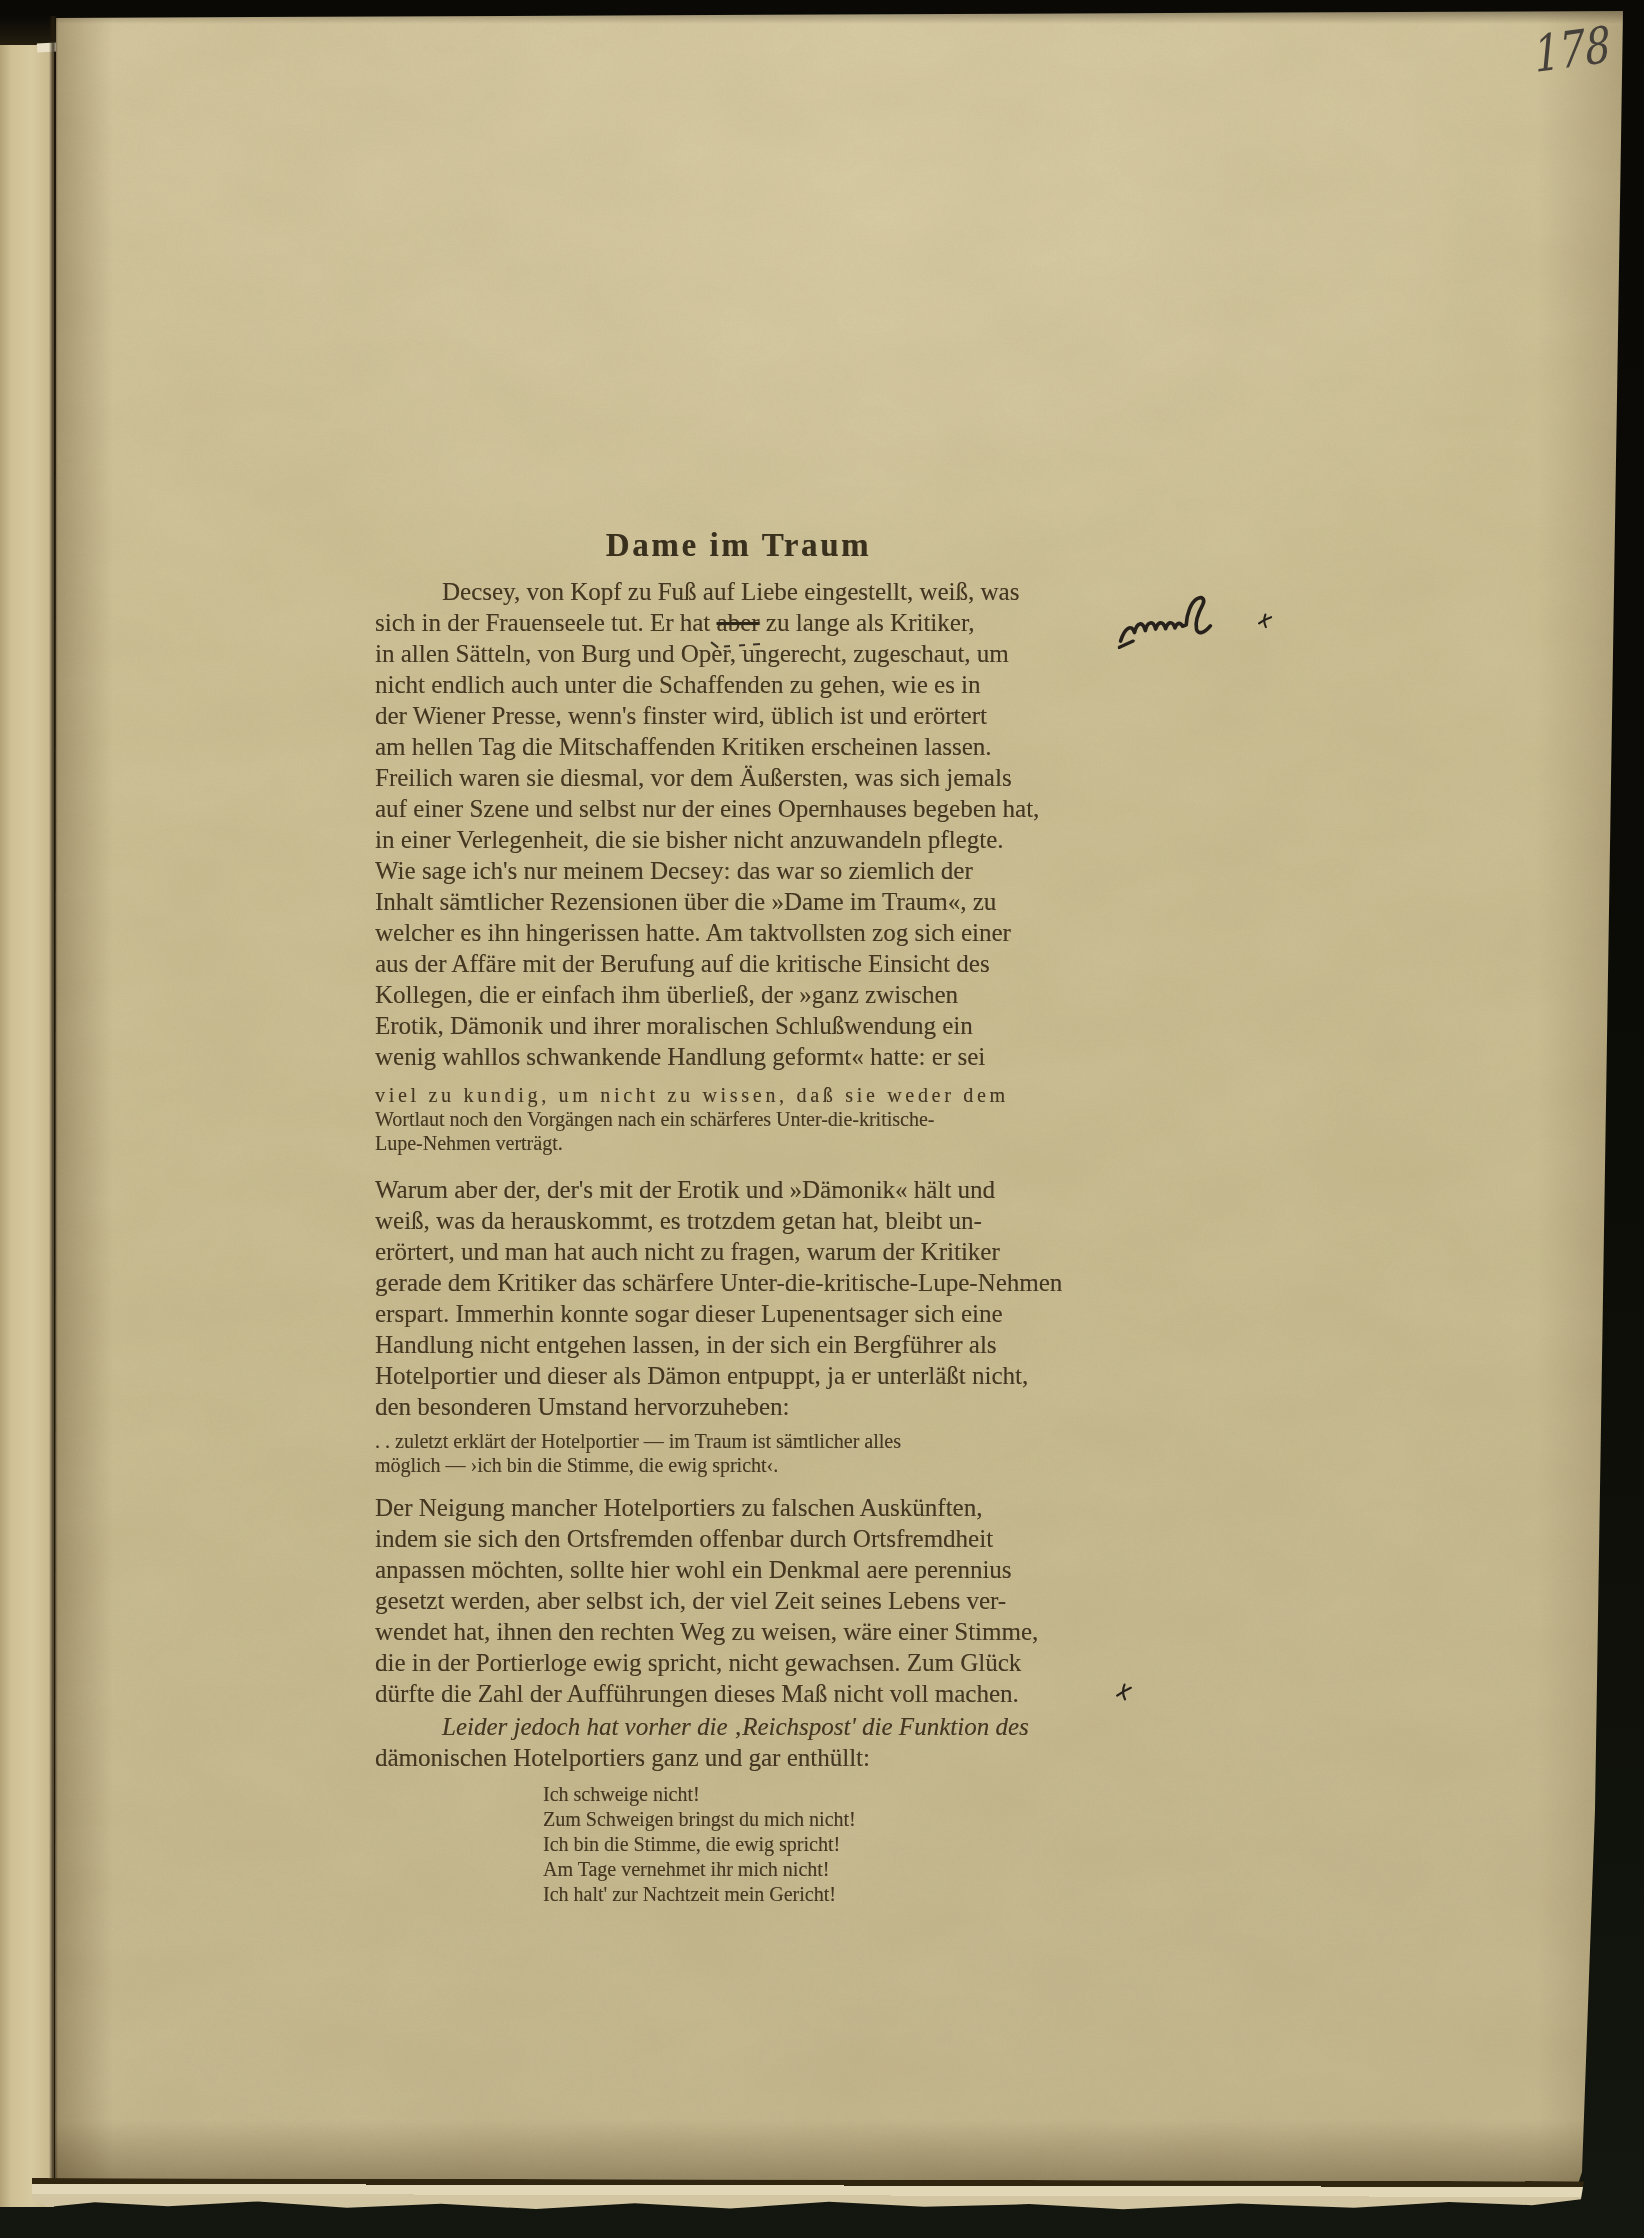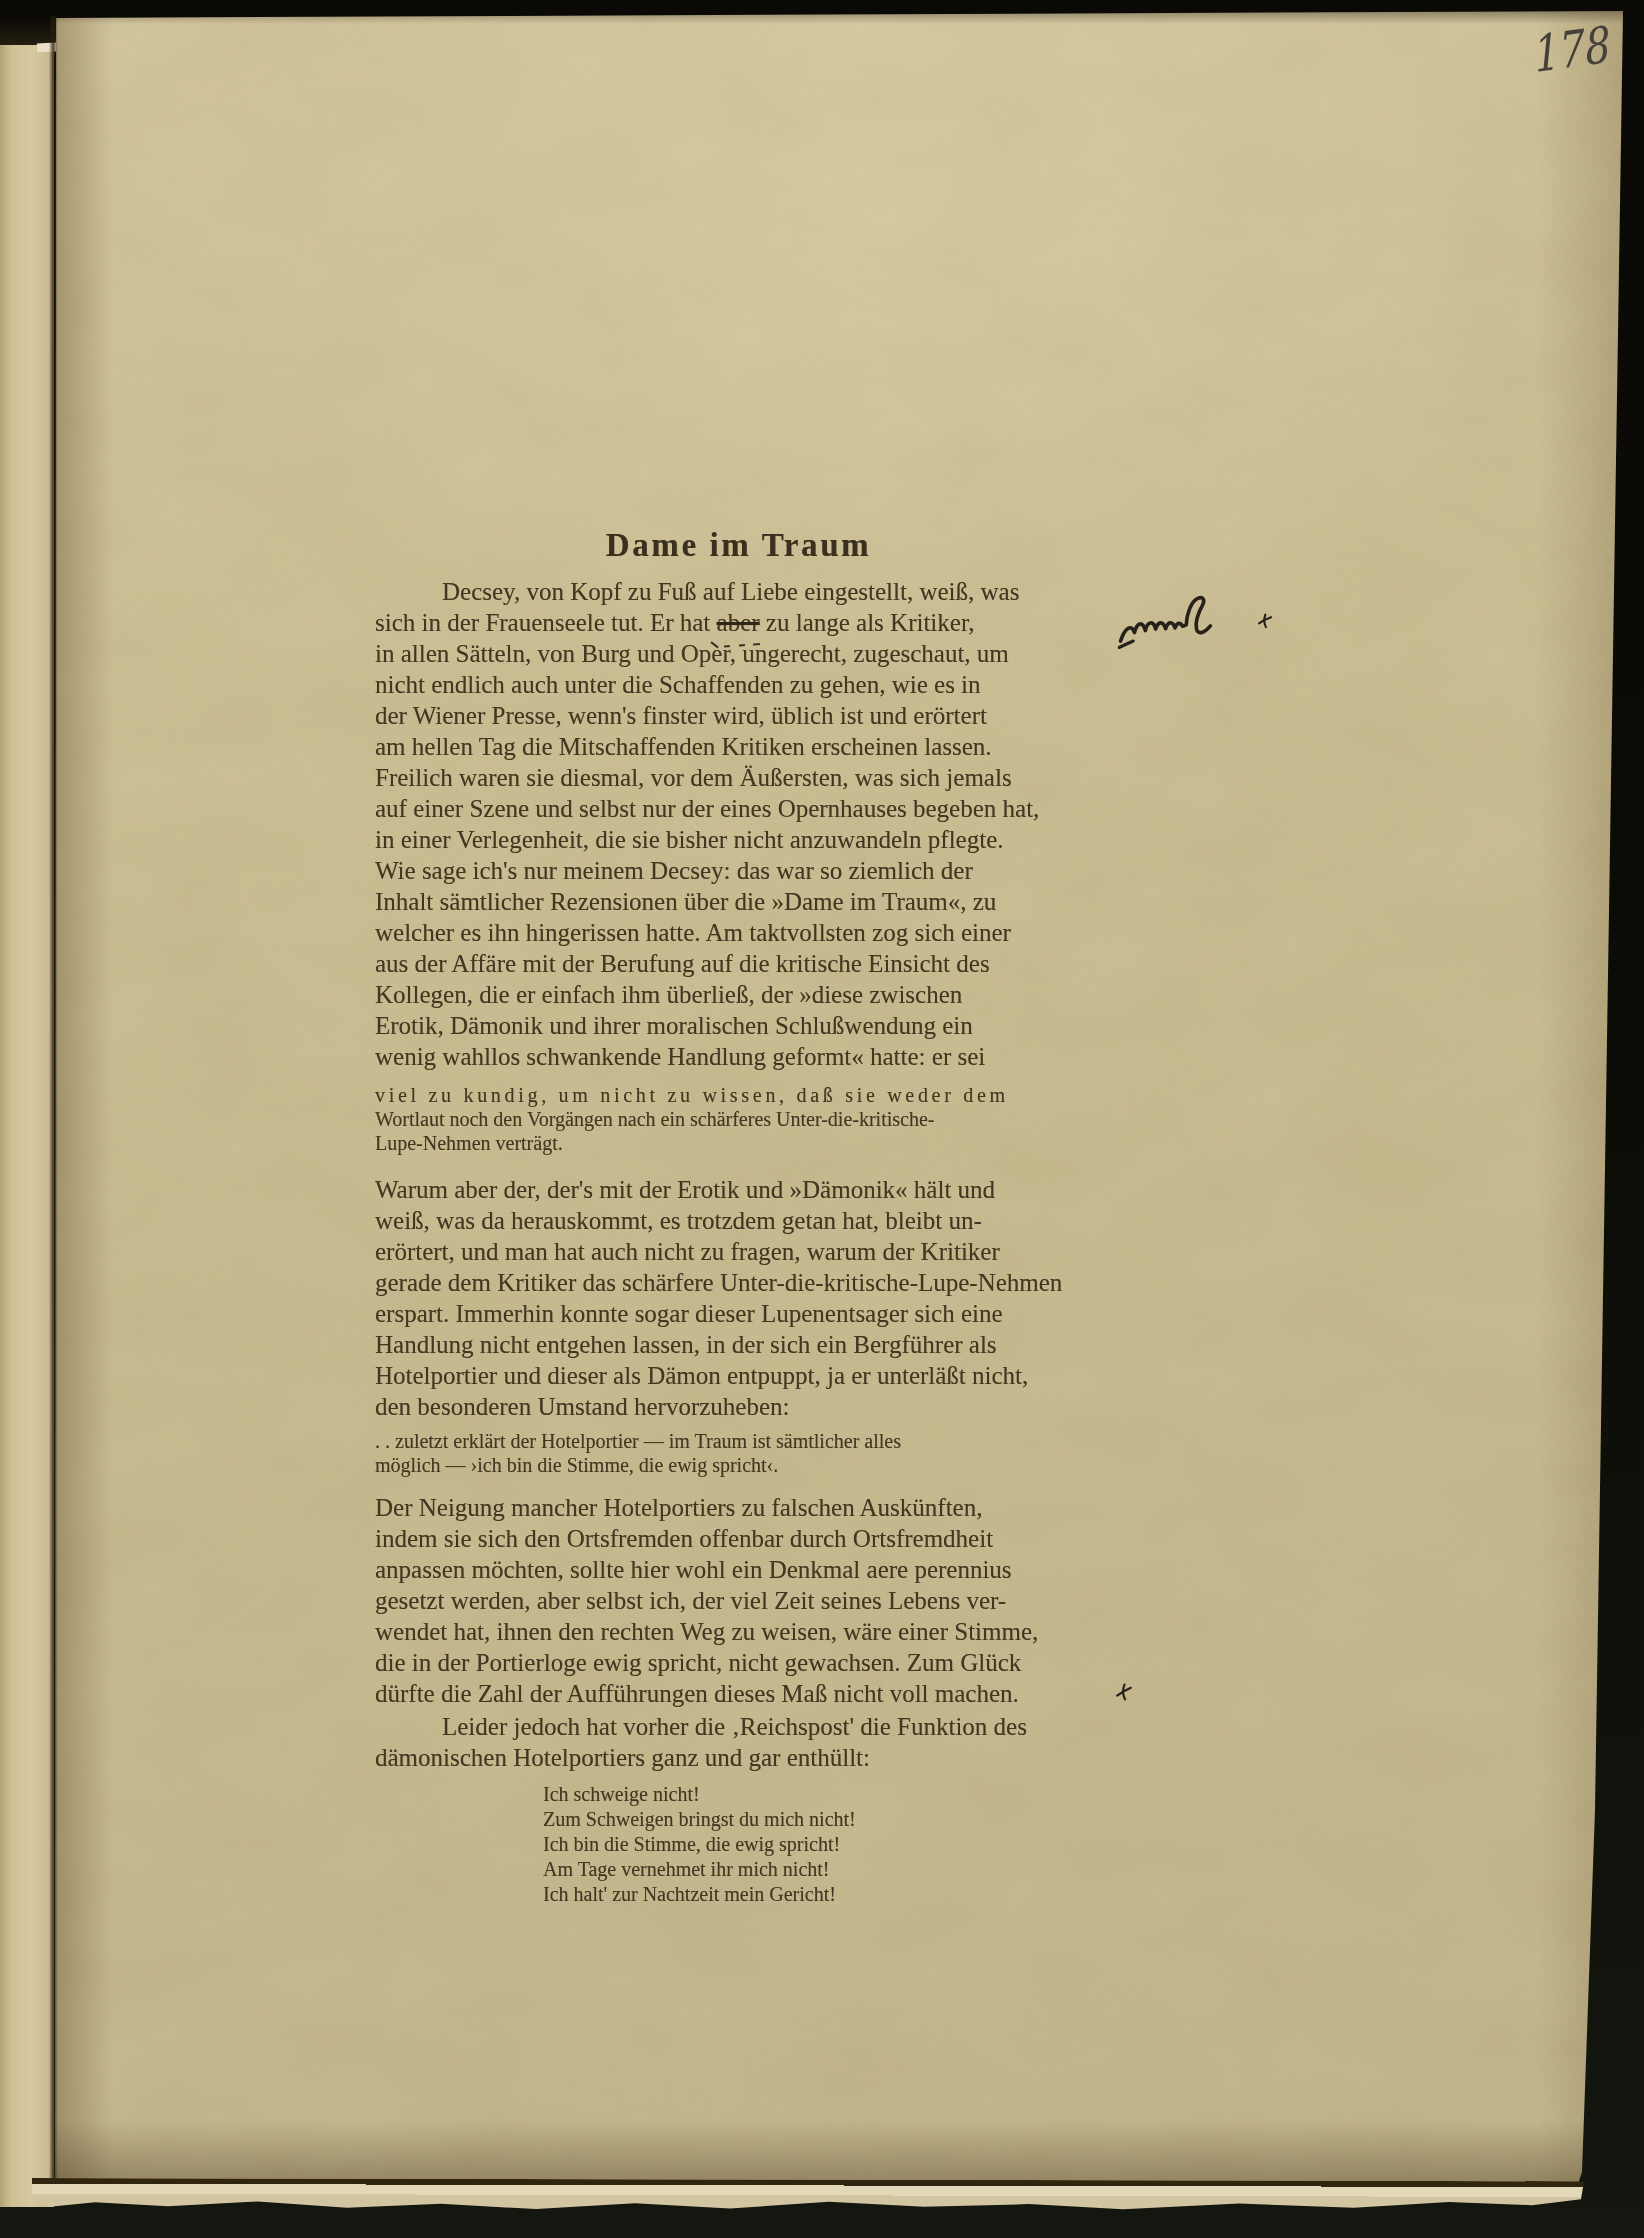--- a/index.html
+++ b/index.html
@@ -100,21 +100,21 @@
       <div class="line" style="word-spacing: 0px;">nicht endlich auch unter die Schaffenden zu gehen, wie es in</div>
       <div class="line" style="word-spacing: 0px;">der Wiener Presse, wenn's finster wird, üblich ist und erörtert</div>
       <div class="line" style="word-spacing: 0px;">am hellen Tag die Mitschaffenden Kritiken erscheinen lassen.</div>
       <div class="line" style="word-spacing: 0px;">Freilich waren sie diesmal, vor dem Äußersten, was sich jemals</div>
       <div class="line" style="word-spacing: 0px;">auf einer Szene und selbst nur der eines Opernhauses begeben hat,</div>
       <div class="line" style="word-spacing: 0px;">in einer Verlegenheit, die sie bisher nicht anzuwandeln pflegte.</div>
       <div class="line" style="word-spacing: 0px;">Wie sage ich's nur meinem Decsey: das war so ziemlich der</div>
       <div class="line" style="word-spacing: 0px;">Inhalt sämtlicher Rezensionen über die »Dame im Traum«, zu</div>
       <div class="line" style="word-spacing: 0px;">welcher es ihn hingerissen hatte. Am taktvollsten zog sich einer</div>
       <div class="line" style="word-spacing: 0px;">aus der Affäre mit der Berufung auf die kritische Einsicht des</div>
-      <div class="line" style="word-spacing: 0px;">Kollegen, die er einfach ihm überließ, der »diese zwischen</div>
+      <div class="line" style="word-spacing: 0px;">Kollegen, die er einfach ihm überließ, der »ganz zwischen</div>
       <div class="line" style="word-spacing: 0px;">Erotik, Dämonik und ihrer moralischen Schlußwendung ein</div>
       <div class="line" style="word-spacing: 0px;">wenig wahllos schwankende Handlung geformt« hatte: er sei</div>
     </div>
 
     <div class="block petit" style="top:1083px">
       <div class="line sperr" style="word-spacing: 0px;">viel zu kundig, um nicht zu wissen, daß sie weder dem</div>
       <div class="line" style="word-spacing: 0px;">Wortlaut noch den Vorgängen nach ein schärferes Unter-die-kritische-</div>
       <div class="line free">Lupe-Nehmen verträgt.</div>
     </div>
 
@@ -138,21 +138,21 @@
       <div class="line" style="word-spacing: 0px;">Der Neigung mancher Hotelportiers zu falschen Auskünften,</div>
       <div class="line" style="word-spacing: 0px;">indem sie sich den Ortsfremden offenbar durch Ortsfremdheit</div>
       <div class="line" style="word-spacing: 0px;">anpassen möchten, sollte hier wohl ein Denkmal aere perennius</div>
       <div class="line" style="word-spacing: 0px;">gesetzt werden, aber selbst ich, der viel Zeit seines Lebens ver-</div>
       <div class="line" style="word-spacing: 0px;">wendet hat, ihnen den rechten Weg zu weisen, wäre einer Stimme,</div>
       <div class="line" style="word-spacing: 0px;">die in der Portierloge ewig spricht, nicht gewachsen. Zum Glück</div>
       <div class="line" style="word-spacing: 0px;">dürfte die Zahl der Aufführungen dieses Maß nicht voll machen.</div>
     </div>
 
     <div class="block" style="top:1711px">
-      <div class="line indent" style="word-spacing: 0px;">Leider jedoch hat vorher die ‚Reichspost' die Funktion des</div>
+      <div class="line indent" style="word-spacing: 0px; font-style: italic;">Leider jedoch hat vorher die ‚Reichspost' die Funktion des</div>
       <div class="line free">dämonischen Hotelportiers ganz und gar enthüllt:</div>
     </div>
 
     <div class="block petit poem" style="top:1782px">
       <div class="line free">Ich schweige nicht!</div>
       <div class="line free">Zum Schweigen bringst du mich nicht!</div>
       <div class="line free">Ich bin die Stimme, die ewig spricht!</div>
       <div class="line free">Am Tage vernehmet ihr mich nicht!</div>
       <div class="line free">Ich halt' zur Nachtzeit mein Gericht!</div>
     </div>

